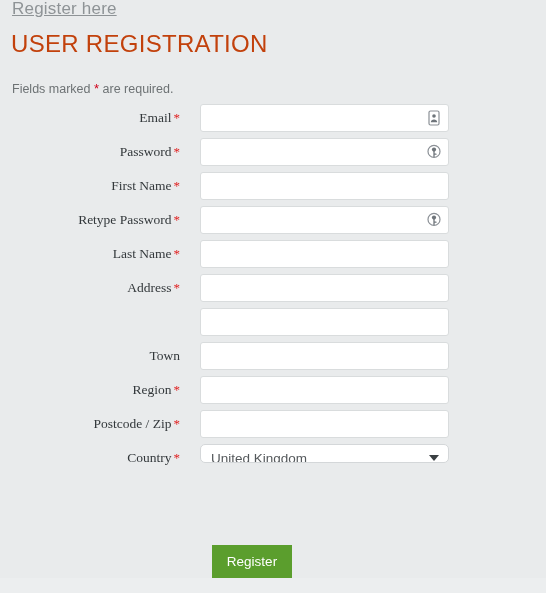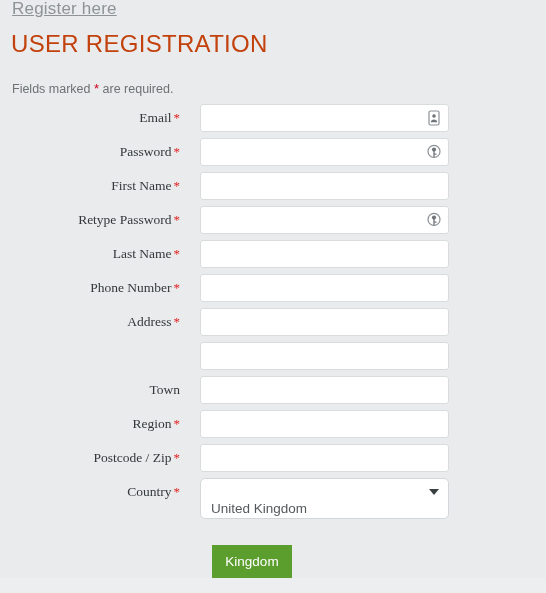--- a/index.html
+++ b/index.html
@@ -136,26 +136,26 @@
 
   .select-wrap {
     position: absolute;
     left: 200px;
     top: 0;
     width: 249px;
     height: 29px;
   }
   .select-box {
     width: 100%;
-    height: 41px;
+    height: 19px;
     box-sizing: border-box;
     background: #ffffff;
     border: 1px solid #d4d7d9;
     border-radius: 5px;
-    padding: 16px 24px 0 10px;
+    padding: 0 24px 0 10px;
     font-size: 13.5px;
     color: #55595c;
     line-height: 27px;
     white-space: nowrap;
     overflow: hidden;
     text-overflow: ellipsis;
   }
   .select-arrow {
     position: absolute;
     right: 10px;
@@ -235,24 +235,20 @@
             <circle cx="9" cy="8.4" r="6" fill="none" stroke="#8b9096" stroke-width="1.2"></circle>
             <circle cx="9" cy="6.6" r="2.1" fill="#6f757b"></circle>
             <path d="M9 8.2v5.4M9 11.2h2" stroke="#6f757b" stroke-width="1.3" stroke-linecap="round"></path>
           </svg></div>
       </div>
       <div class="row">
         <div class="label"><span>Last Name</span><span class="star">*</span></div>
         <div class="control"><input class="text-input" type="text" placeholder="" style=""></div>
       </div>
       <div class="row">
-        <div class="label"><span>Phone Number</span><span class="star">*</span></div>
-        <div class="control"><input class="text-input" type="text" placeholder="" style=""></div>
-      </div>
-      <div class="row">
         <div class="label"><span>Address</span><span class="star">*</span></div>
         <div class="control"><input class="text-input" type="text" placeholder="" style=""></div>
       </div>
       <div class="row">
         <div class="label"><span></span></div>
         <div class="control"><input class="text-input" type="text" placeholder="" style=""></div>
       </div>
       <div class="row">
         <div class="label"><span>Town</span></div>
         <div class="control"><input class="text-input" type="text" placeholder="" style=""></div>
@@ -268,18 +264,18 @@
       <div class="row">
         <div class="label"><span>Country</span><span class="star">*</span></div>
         <div class="select-wrap">
           <div class="select-box">United Kingdom</div>
           <span class="select-arrow"></span>
         </div>
       </div>
     </form>
 
   <div class="submit-row">
-    <button type="button" class="register-button">Kingdom</button>
+    <button type="button" class="register-button">Register</button>
   </div>
 
 </div>
 
 <div class="footer-band"></div>
 
 </body></html>

